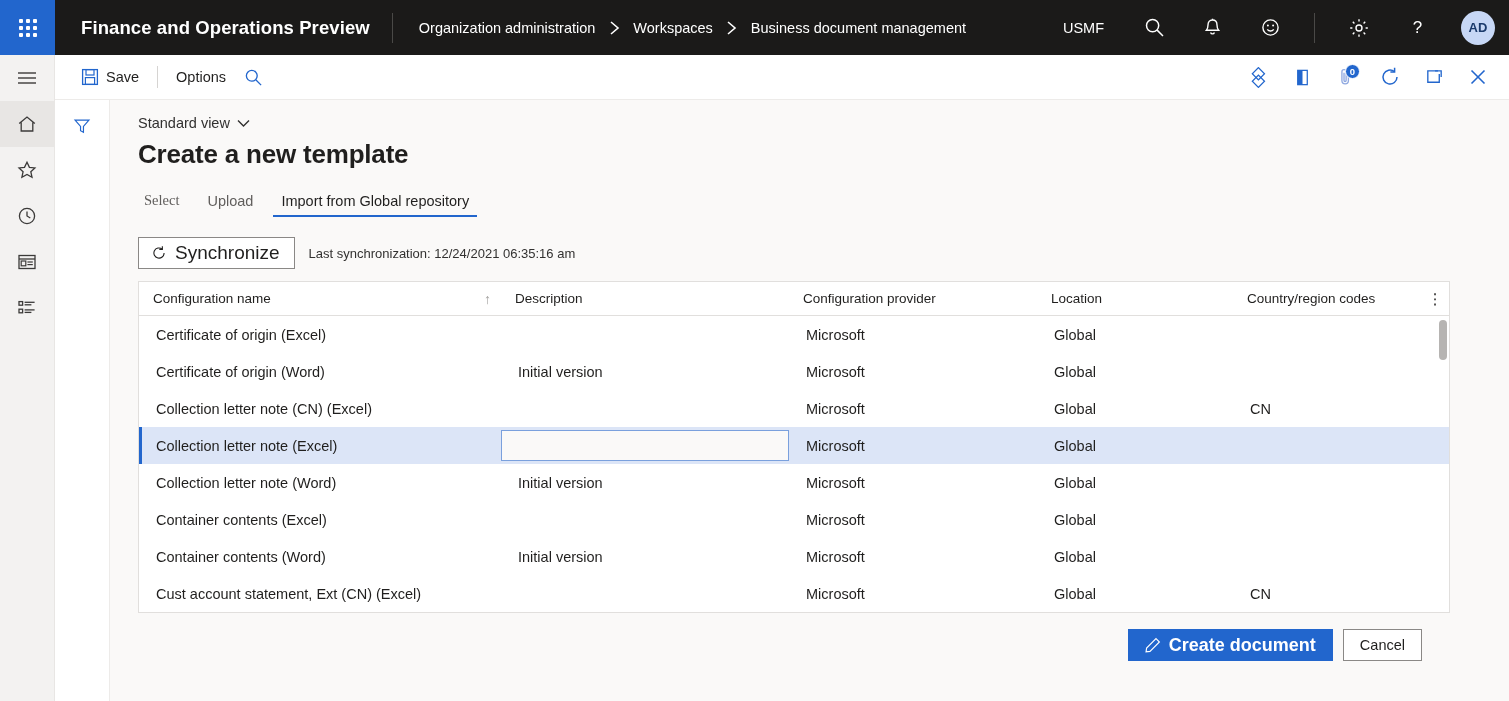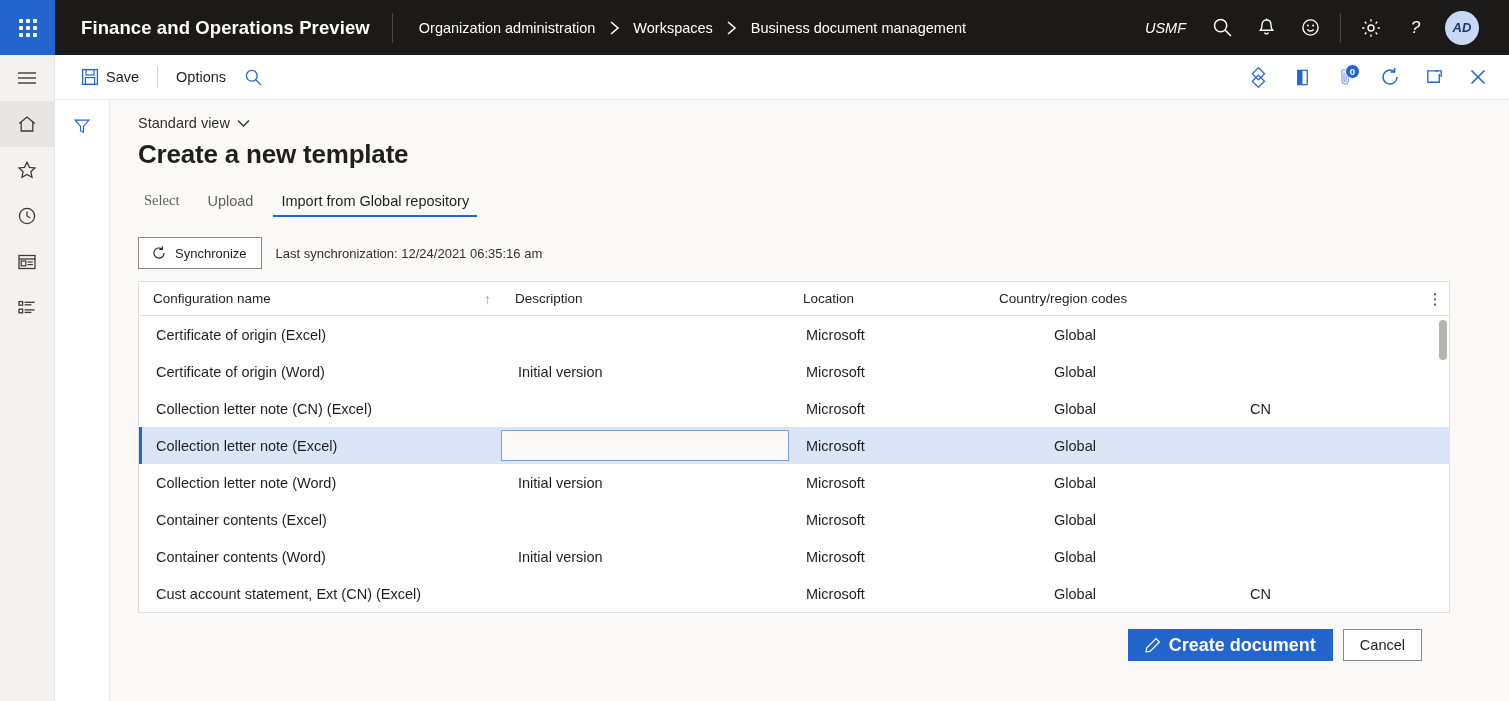--- a/index.html
+++ b/index.html
@@ -54,24 +54,23 @@
   }
   .bc-item { padding: 0 2px; color: #ffffff; cursor: pointer; }
   .bc-sep {
     display:inline-flex; align-items:center; justify-content:center;
     width: 34px; color:#ffffff;
   }
   .bc-sep svg { display:block; }
   .topnav-right {
     margin-left: auto;
     display: flex; align-items: center;
-    padding-right: 30px;
-    gap: 0px;
+    padding-right: 14px;
+    gap: 14px;
     height: 100%;
-    font-style: italic;
   }
   .tn-btn {
     width: 44px; height: 55px;
     display: flex; align-items: center; justify-content: center;
     cursor: pointer; color: #ffffff;
   }
   .tn-company {
     font-size: 14.5px; padding: 0 14px; cursor: pointer;
     display:flex; align-items:center; height:55px;
   }
@@ -193,21 +192,21 @@
   }
 
   .syncrow {
     display: flex; align-items: center; gap: 14px;
     margin-top: 20px;
   }
   .syncbtn {
     display: inline-flex; align-items: center; gap: 8px;
     height: 32px; padding: 0 14px 0 12px;
     background: #ffffff; border: 1px solid #8a8886;
-    font-size: 13px; color: #201f1e; cursor: pointer;
+    font-size: 19px; color: #201f1e; cursor: pointer;
   }
   .synctext { font-size: 13px; color: #323130; }
 
   
   .gridwrap {
     margin-top: 12px;
     background: #ffffff;
     border: 1px solid #e1dfdd;
     width: 1312px;
     height: 332px;
@@ -536,20 +535,23 @@
 
           <div class="gridwrap">
             <div class="ghead">
               <div class="gh c1">
                 <span>Configuration name</span>
                 <span class="sortarrow">↑</span>
               </div>
               <div class="gh c2">
                 <span>Description</span>
               </div>
+              <div class="gh c3">
+                <span>Configuration provider</span>
+              </div>
               <div class="gh c4">
                 <span>Location</span>
               </div>
               <div class="gh c5">
                 <span>Country/region codes</span>
                 <span class="gh-ctx">⋮</span>
               </div>
             </div>
 
             <div class="gbody" id="grid-body">

